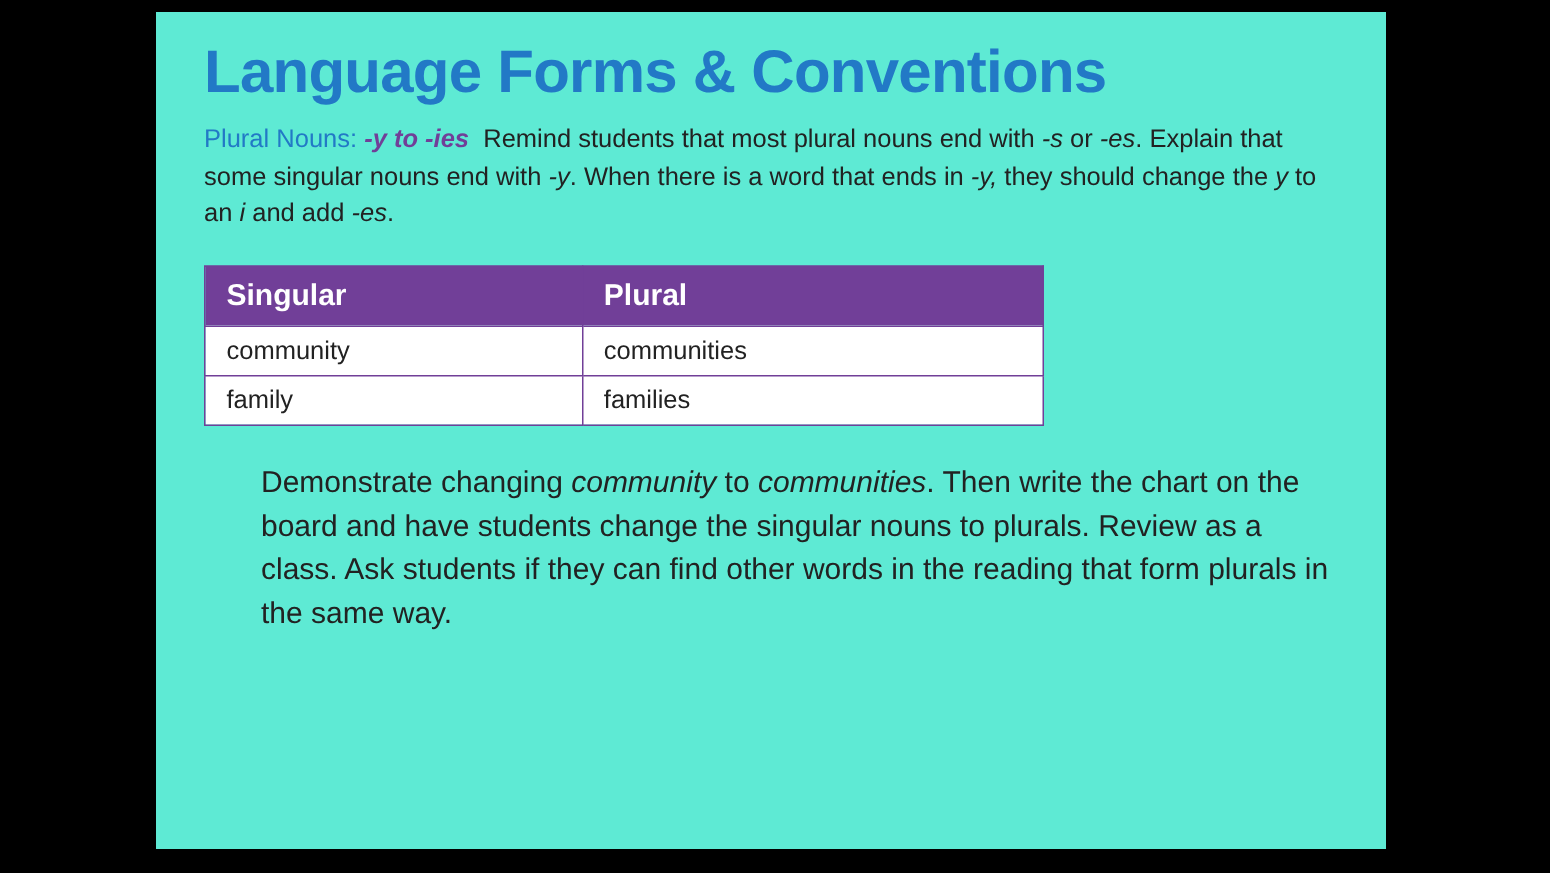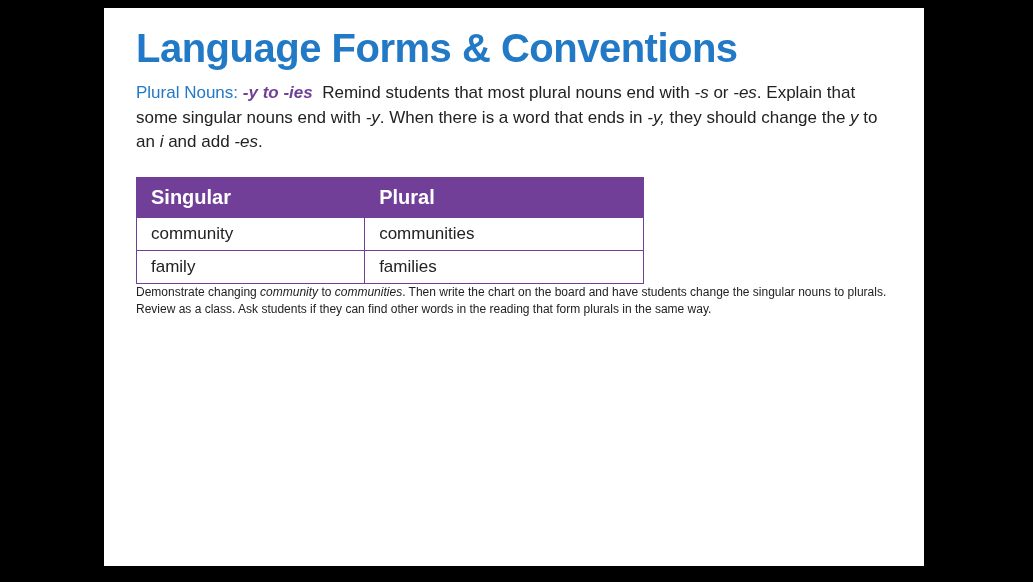--- a/index.html
+++ b/index.html
@@ -9,21 +9,21 @@
       height: 582px;
       font-family: Arial, Helvetica, sans-serif;
       position: relative;
     }
     .page {
       position: absolute;
       left: 104px;
       top: 8px;
       width: 820px;
       height: 558px;
-      background: #ffffff;
+      background: #5eead4;
       padding: 18px 32px 24px 32px;
     }
     .title {
       font-size: 40px;
       font-weight: 700;
       color: #2279c6;
       margin-bottom: 10px;
       letter-spacing: -0.5px;
       font-family: "Trebuchet MS", Arial, sans-serif;
     }
@@ -38,45 +38,47 @@
       font-weight: 400;
     }
     .lead-sub {
       color: #713f98;
       font-weight: 700;
       font-style: italic;
       margin-top: 40px;
     }
     .intro em { font-style: italic; }
     table.plurals {
-      width: 508px;
+      width: 560px;
       border-collapse: collapse;
+      margin-bottom: 24px;
     }
     table.plurals th {
       background: #713f98;
       color: #fff;
       text-align: left;
       font-weight: 700;
       font-size: 20px;
       padding: 8px 14px;
       border: 1px solid #713f98;
     }
     table.plurals td {
       border: 1px solid #713f98;
       padding: 6px 14px;
       font-size: 17px;
       color: #222;
       background: #fff;
     }
     table.plurals th:first-child,
     table.plurals td:first-child { width: 45%; }
     .footer-para {
-      font-size: 12px;
+      font-size: 20px;
       line-height: 1.45;
       color: #222;
+      margin-left: 38px;
     }
     .footer-para em { font-style: italic; }
   </style>
 </head>
 <body>
 
 <div class="page">
 
   <h1 class="title">Language Forms &amp; Conventions</h1>
 

